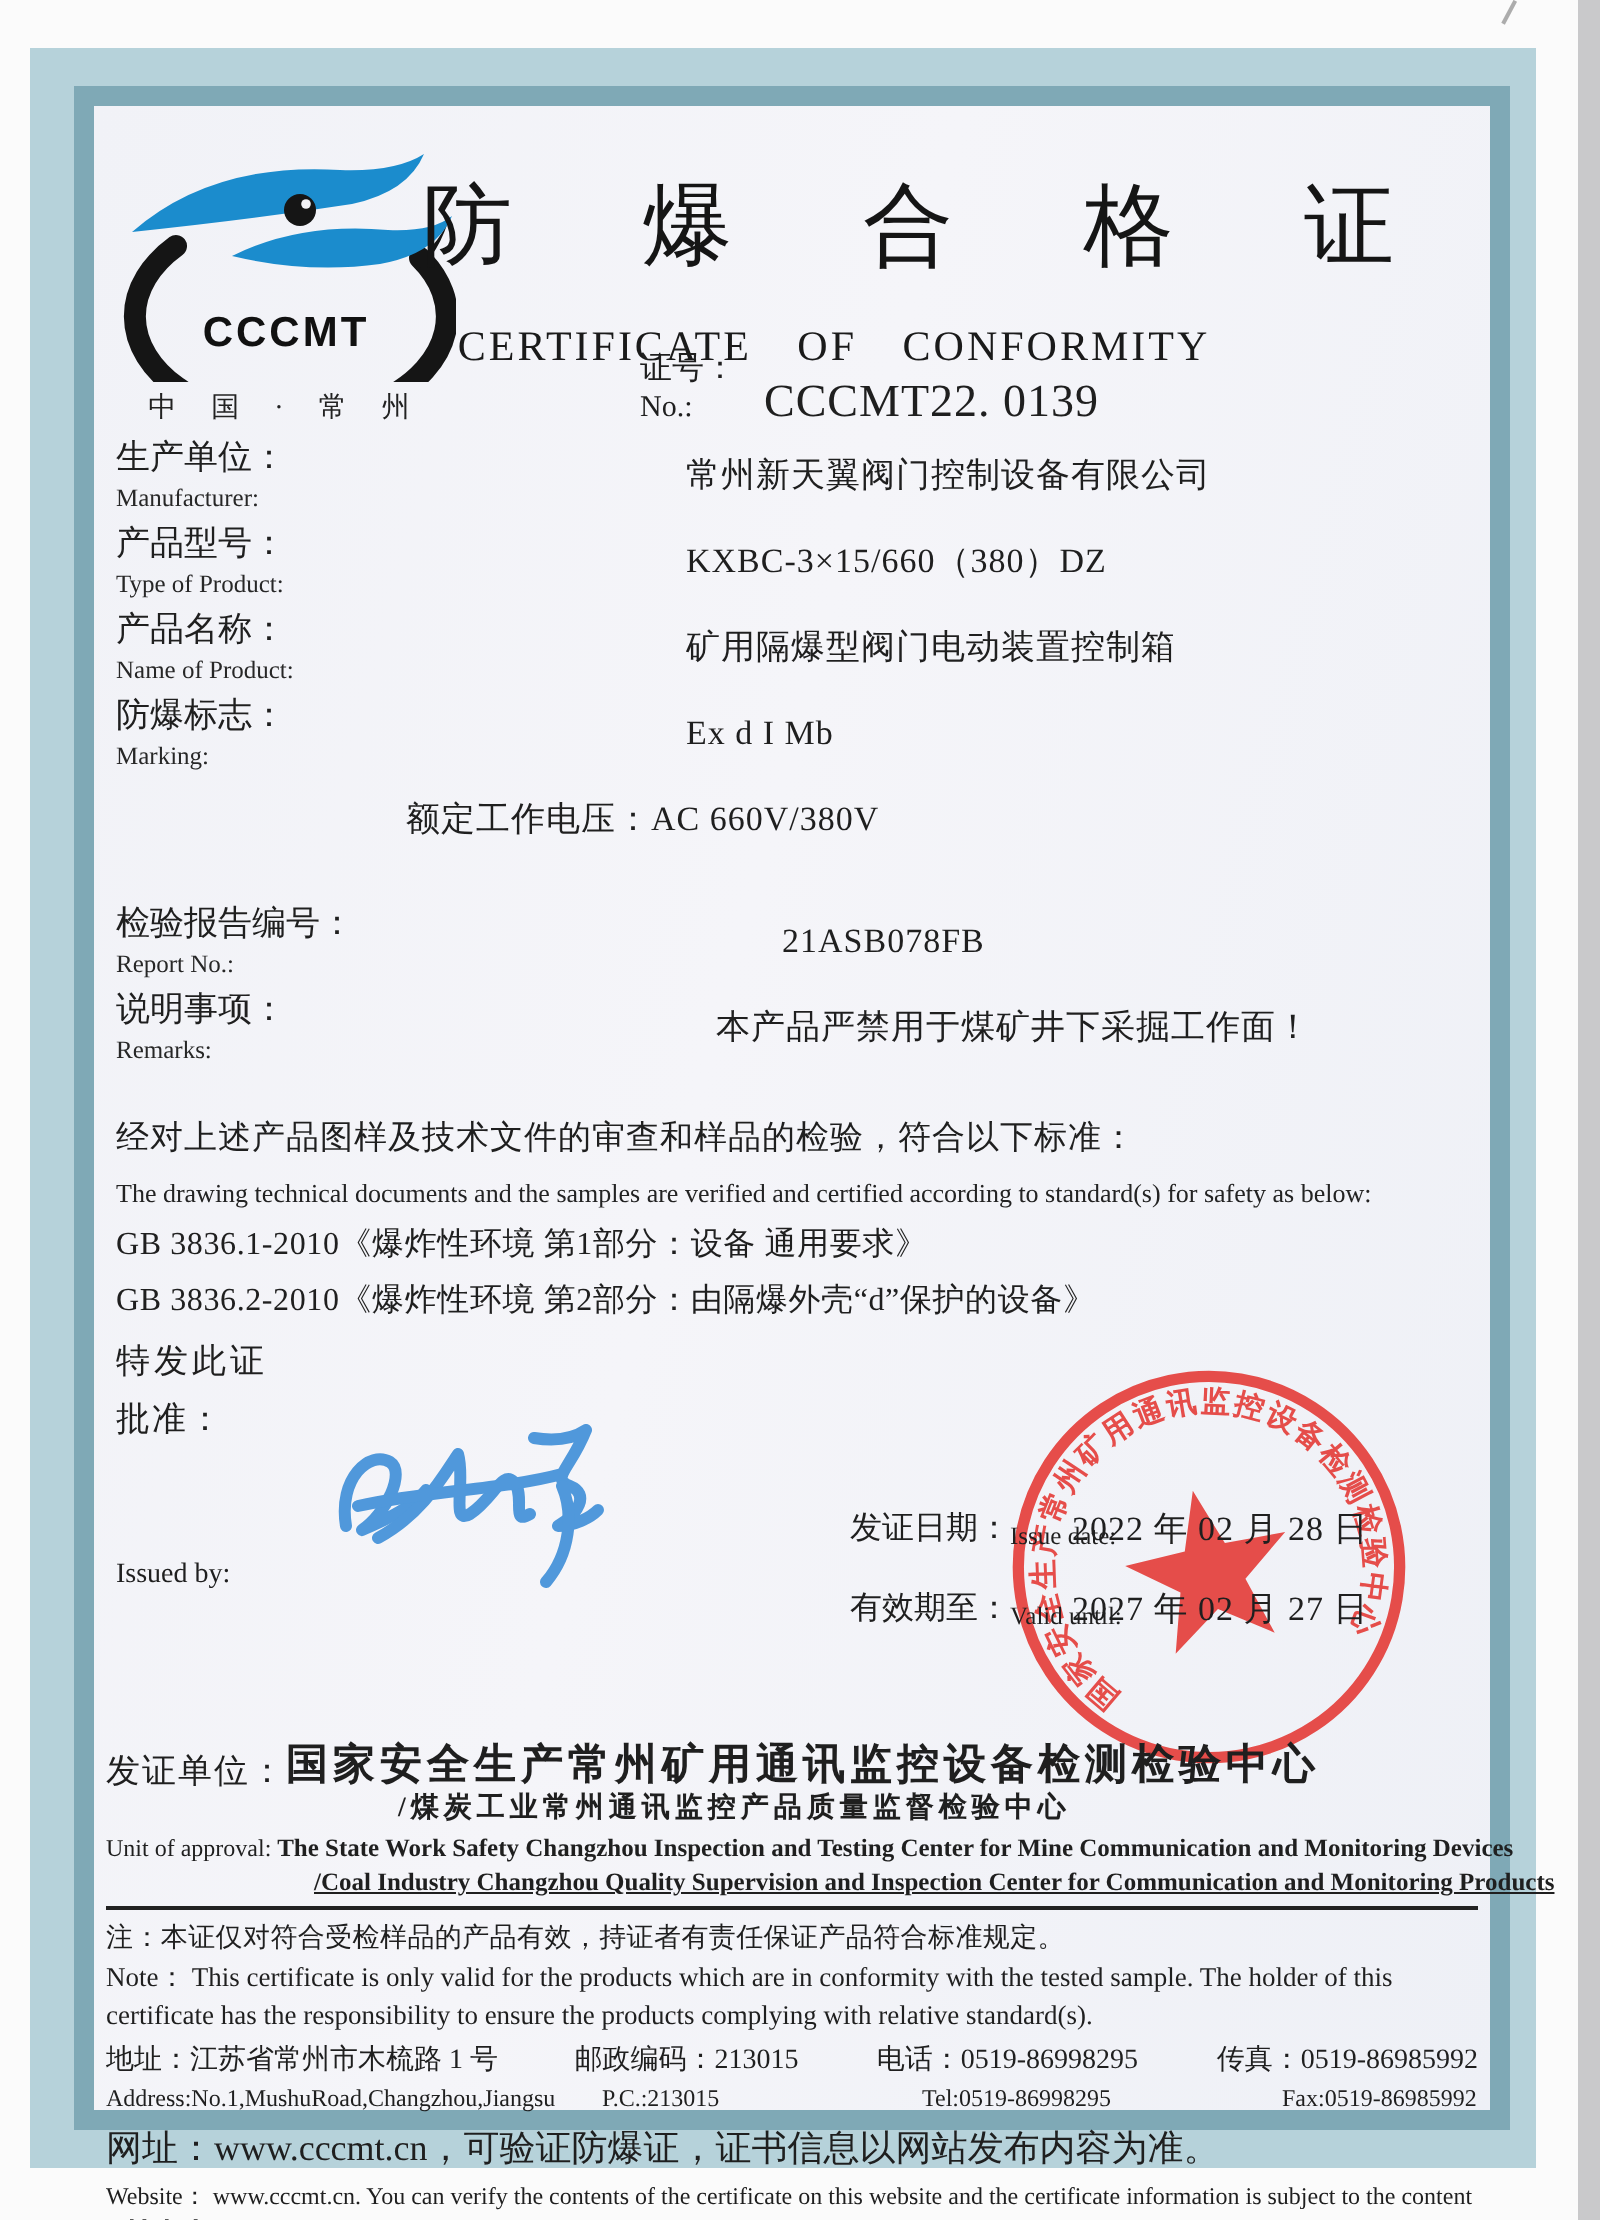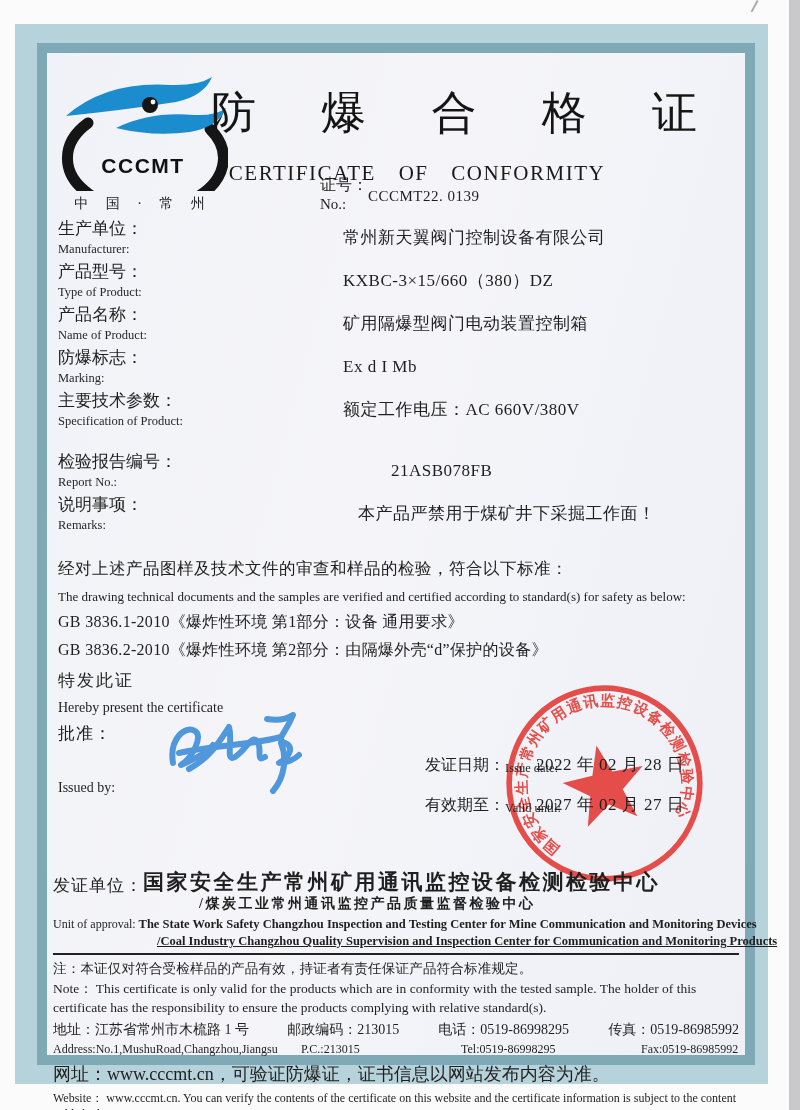--- a/index.html
+++ b/index.html
@@ -23,21 +23,21 @@
   .logo{position:absolute;left:11px;top:18px;width:180px;}
   .logo svg{display:block;}
   .logo-sub{margin-top:4px;text-align:center;width:170px;font-size:14px;letter-spacing:7px;color:#222;}
   .title-wrap{position:absolute;left:150px;top:30px;width:440px;text-align:center;}
   .title-cn{font-size:45px;letter-spacing:27px;white-space:nowrap;color:#151515;margin-left:14px;}
   .title-en{margin-top:18px;font-size:21px;letter-spacing:1.5px;word-spacing:16px;color:#1a1a1a;}
   .certno{position:absolute;left:273px;top:122px;display:flex;}
   .certno-labels{display:flex;flex-direction:column;line-height:1.25;}
   .certno-cn{font-size:16px;}
   .certno-en{font-size:15px;}
-  .certno-value{font-size:15px;margin-left:0;margin-top:13px;letter-spacing:.5px;}
+  .certno-value{font-size:23px;margin-left:14px;margin-top:13px;letter-spacing:.5px;}
 
   
   .fields{position:absolute;left:11px;top:163px;width:676px;}
   .frow{display:flex;height:43px;}
   .frow.gap{margin-top:18px;gap:48px;}
   .flabels{width:140px;display:flex;flex-direction:column;justify-content:center;line-height:1.35;}
   .flabel-cn{font-size:17px;white-space:nowrap;}
   .flabel-en{font-size:12.5px;color:#272727;white-space:nowrap;}
   .fvalue{flex:1;display:flex;align-items:center;padding-left:145px;font-size:17px;letter-spacing:.5px;white-space:nowrap;}
   .frow.remarks .fvalue{padding-left:160px;}
@@ -144,24 +144,20 @@
         <div class="fvalue">矿用隔爆型阀门电动装置控制箱</div>
       </div>
       <div class="frow">
         <div class="flabels">
           <span class="flabel-cn">防爆标志：</span>
           <span class="flabel-en">Marking:</span>
         </div>
         <div class="fvalue">Ex d I Mb</div>
       </div>
       <div class="frow">
-        <div class="flabels">
-          <span class="flabel-cn">主要技术参数：</span>
-          <span class="flabel-en">Specification of Product:</span>
-        </div>
         <div class="fvalue">额定工作电压：AC 660V/380V</div>
       </div>
       <div class="frow gap">
         <div class="flabels">
           <span class="flabel-cn">检验报告编号：</span>
           <span class="flabel-en">Report No.:</span>
         </div>
         <div class="fvalue">21ASB078FB</div>
       </div>
       <div class="frow remarks">
@@ -175,21 +171,20 @@
 
     <div class="standards">
       <div class="std-cn">经对上述产品图样及技术文件的审查和样品的检验，符合以下标准：</div>
       <div class="std-en">The drawing technical documents and the samples are verified and certified according to standard(s) for safety as below:</div>
       <div class="std-item">GB 3836.1-2010《爆炸性环境 第1部分：设备 通用要求》</div>
       <div class="std-item">GB 3836.2-2010《爆炸性环境 第2部分：由隔爆外壳“d”保护的设备》</div>
     </div>
 
     <div class="present">
       <div class="present-cn">特发此证</div>
-      <div class="present-en">Hereby present the certificate</div>
       <div class="approve">批准：</div>
     </div>
     <div class="issuedby">Issued by:</div>
 
     <svg class="signature" viewBox="0 0 160 100">
       <g fill="none" stroke="#3f8fd8" stroke-width="6" stroke-linecap="round" stroke-linejoin="round" opacity="0.9">
         <path d="M18,58 C14,34 30,20 40,26 C48,31 38,52 26,60 C40,54 52,48 58,40"></path>
         <path d="M34,64 C56,52 66,34 74,22 C78,36 70,58 80,52 C92,44 96,30 102,36 C108,43 100,58 110,52"></path>
         <path d="M112,14 C124,16 132,14 138,10 C130,30 120,34 130,38 C140,42 134,52 124,58 C132,58 140,54 144,50"></path>
         <path d="M126,38 C132,52 130,72 118,86"></path>

